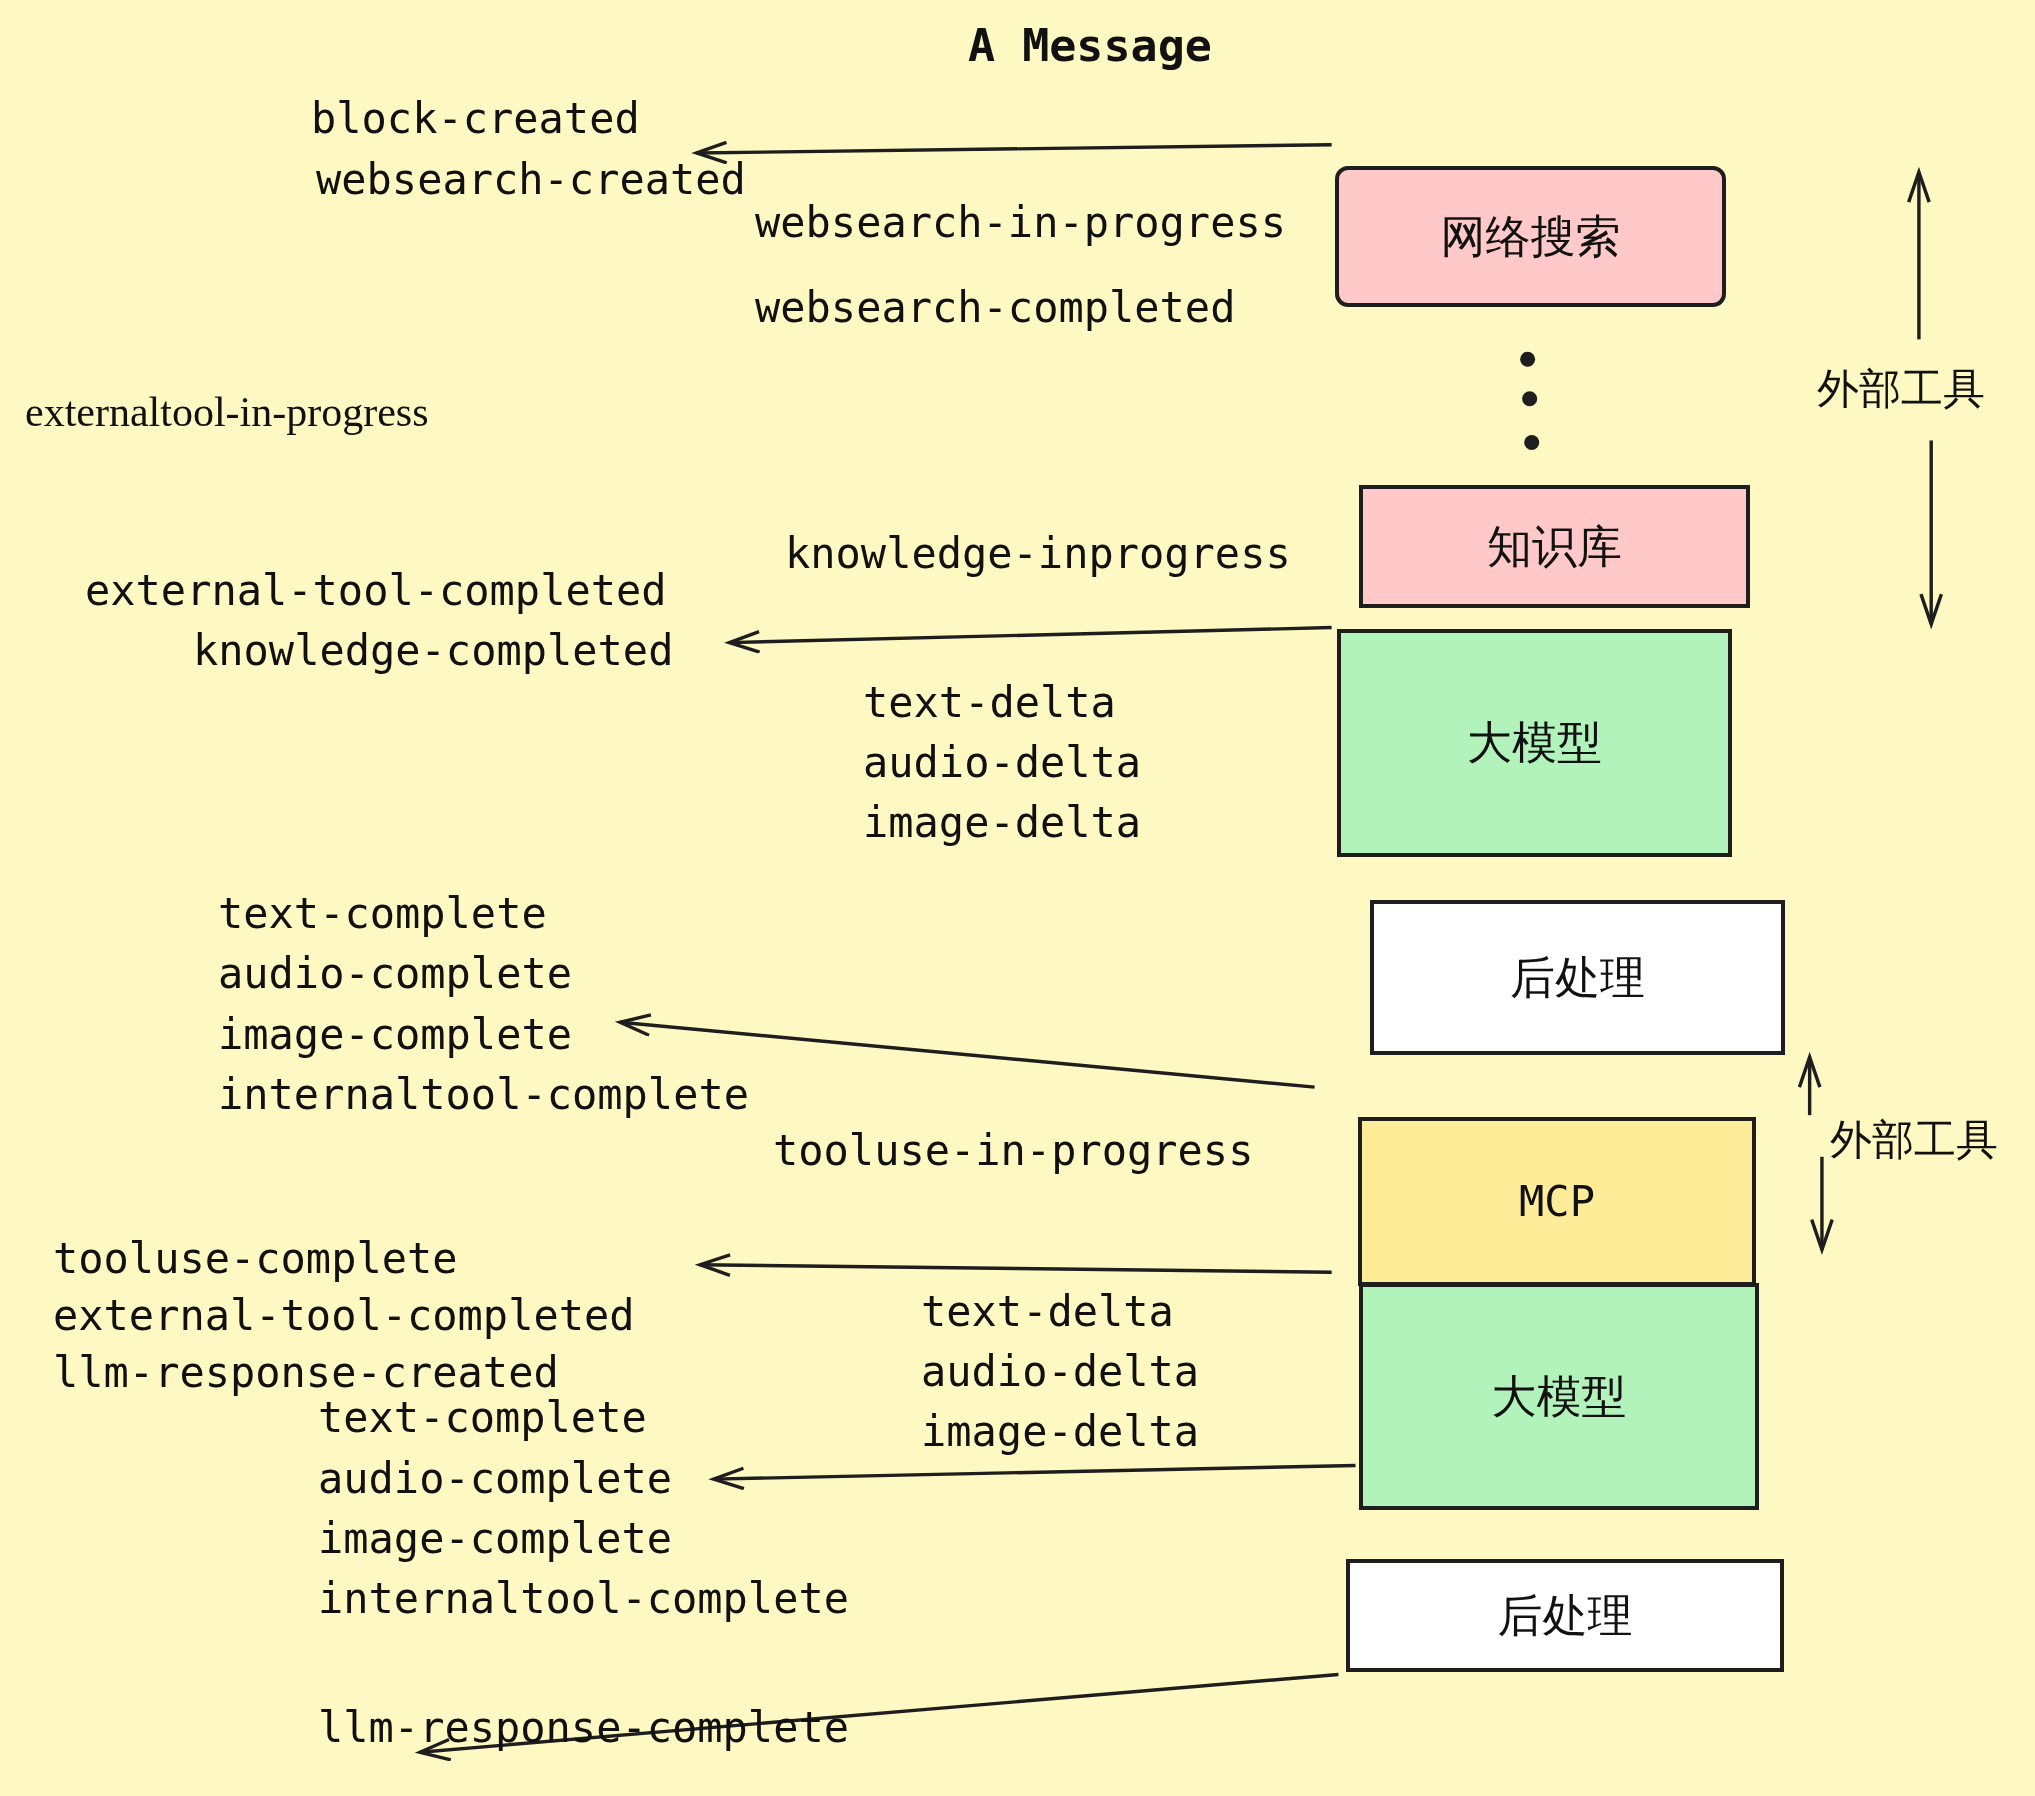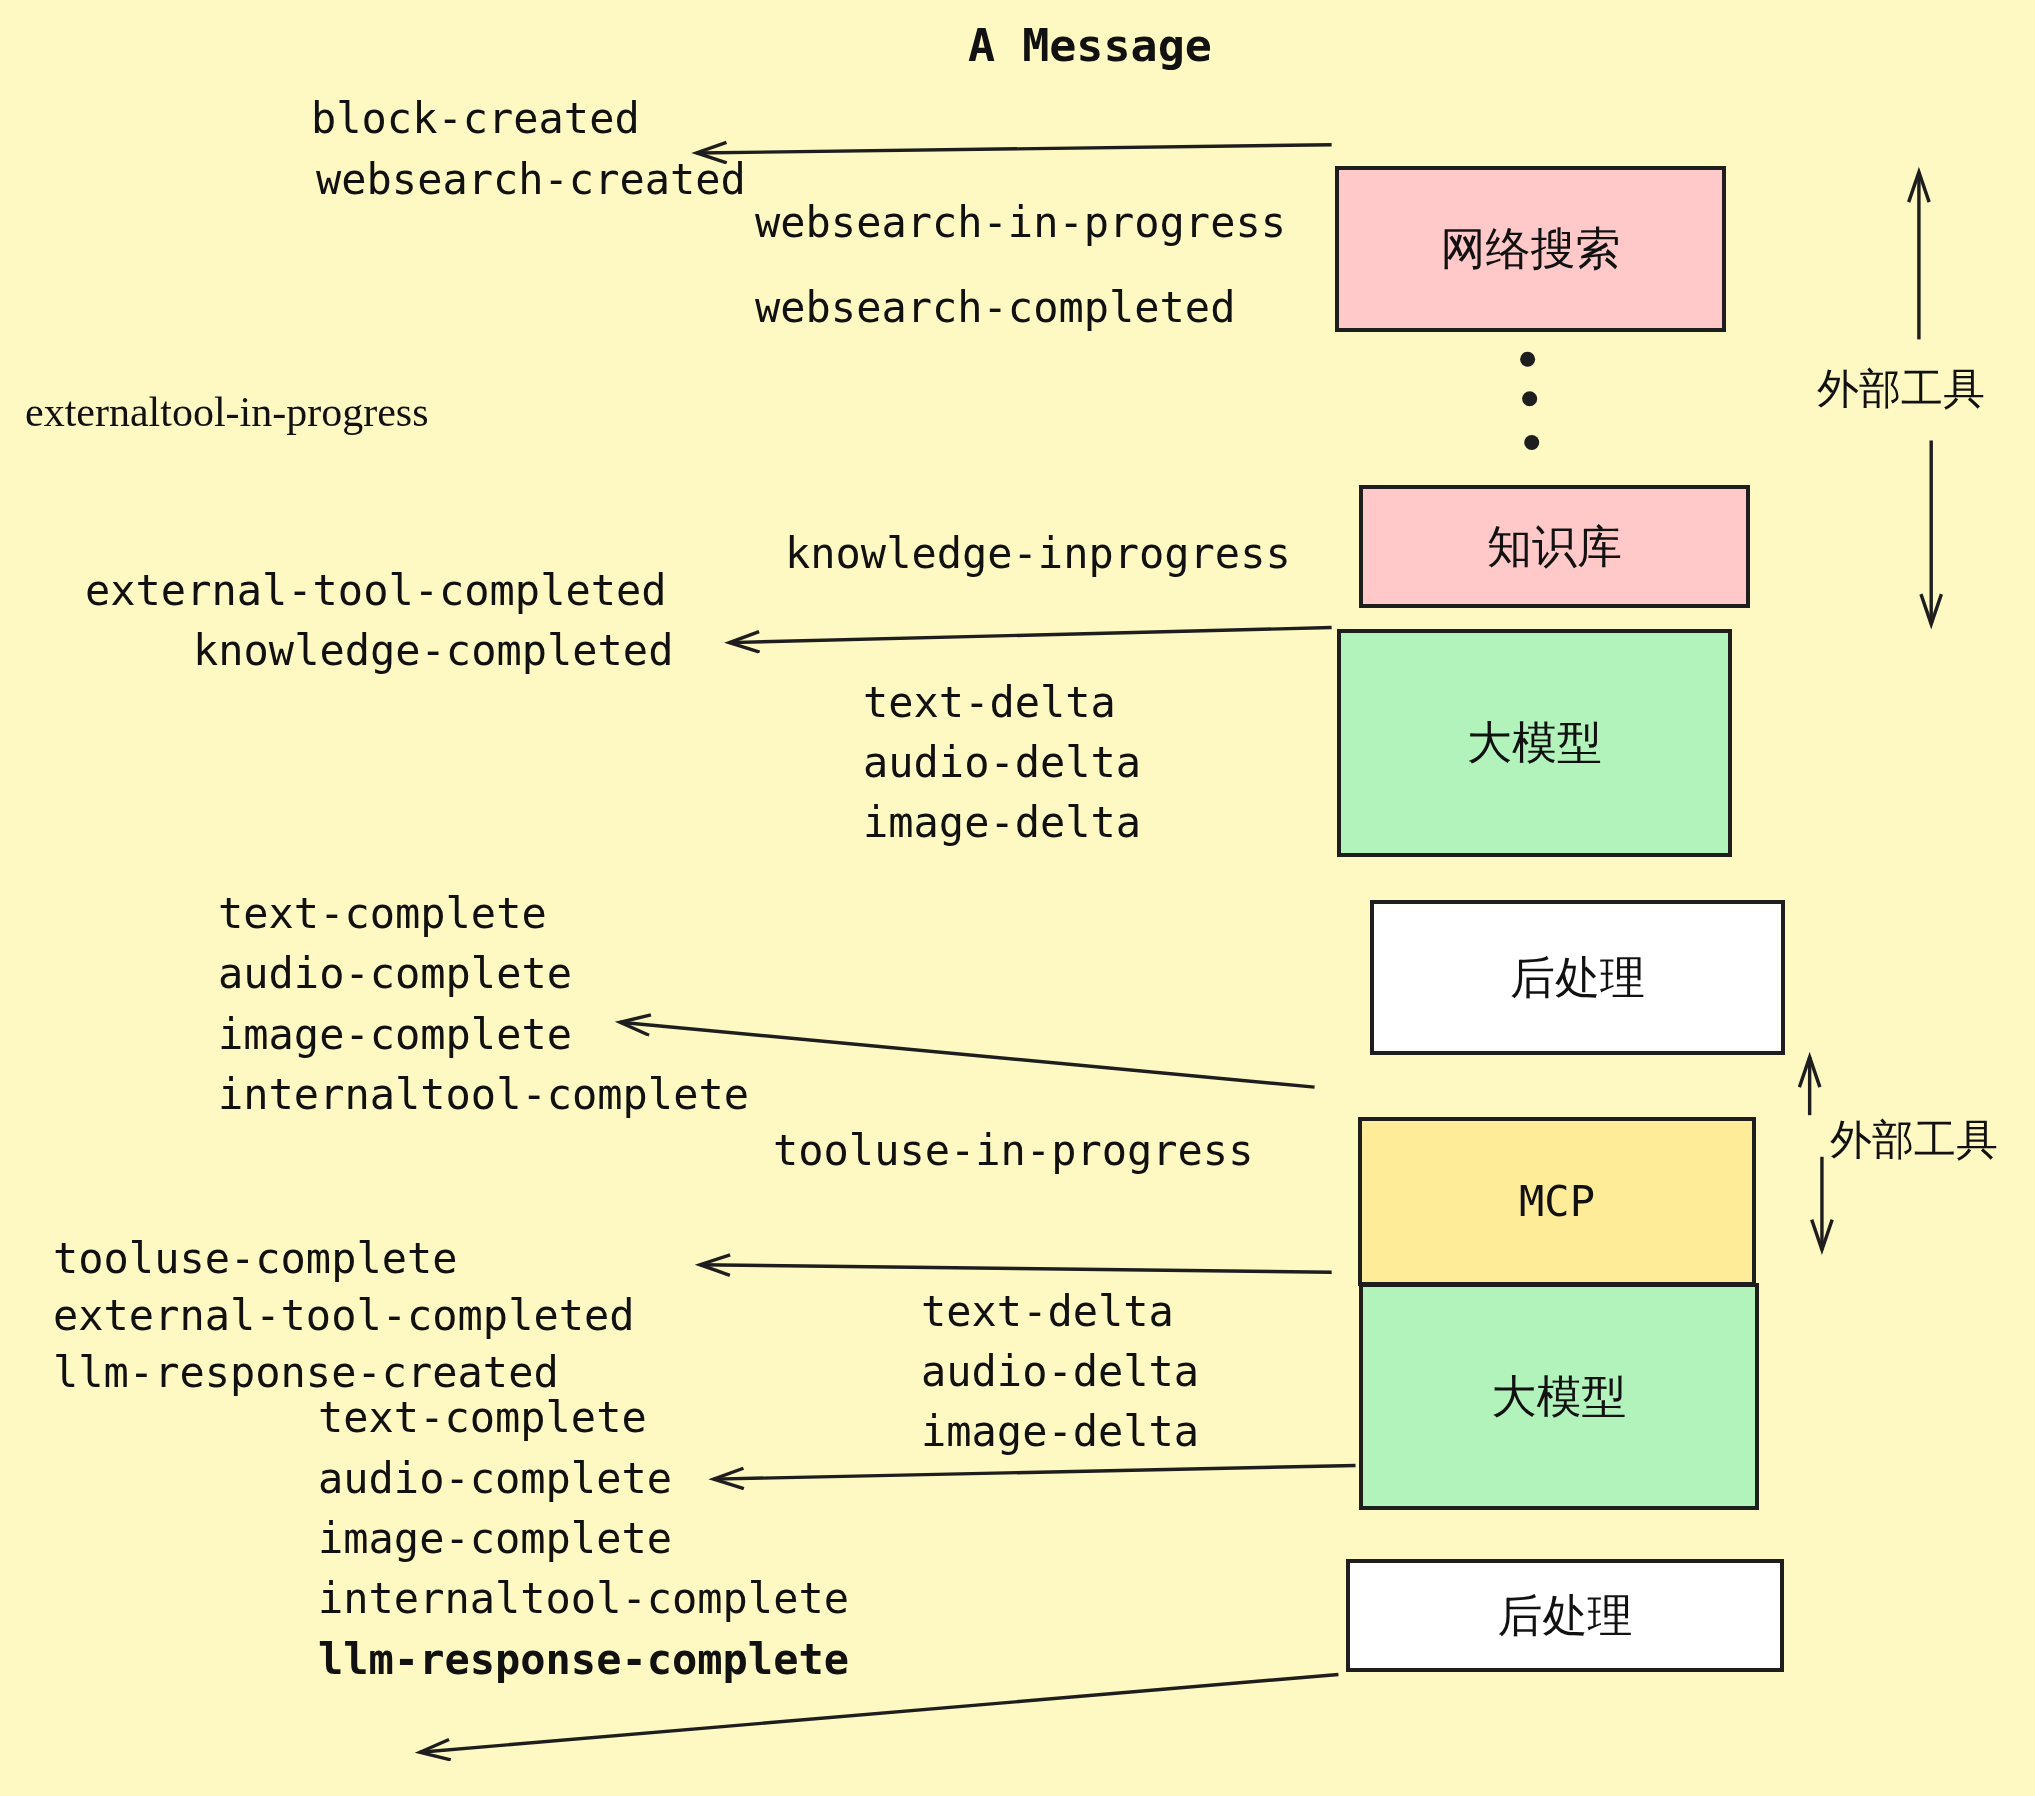--- a/index.html
+++ b/index.html
@@ -90,24 +90,24 @@
   <div class="ev" style="left:53px;   top:1352px;">llm-response-created</div>
 
   <div class="ev" style="left:921px; top:1291px;">text-delta</div>
   <div class="ev" style="left:921px; top:1351px;">audio-delta</div>
   <div class="ev" style="left:921px; top:1411px;">image-delta</div>
 
   <div class="ev" style="left:318px;  top:1397px;">text-complete</div>
   <div class="ev" style="left:318px;  top:1458px;">audio-complete</div>
   <div class="ev" style="left:318px;  top:1518px;">image-complete</div>
   <div class="ev" style="left:318px;  top:1578px;">internaltool-complete</div>
-  <div class="ev" style="left:318px;  top:1639px;font-weight:bold;">llm-response-complete</div>
+  <div class="ev" style="left:318px;  top:1707px;">llm-response-complete</div>
 
 
-  <div class="node pink" style="left:1335px; top:166px;  width:391px; height:166px;">
+  <div class="node pink" style="left:1335px; top:166px;  width:391px; height:141px;border-radius:13px;">
     <span>网络搜索</span>
   </div>
   <div class="node pink" style="left:1335px; top:485px;  width:391px; height:123px;margin-left:24px;">
     <span>知识库</span>
   </div>
   <div class="node green" style="left:1337px; top:629px;  width:395px; height:228px;">
     <span>大模型</span>
   </div>
   <div class="node white" style="left:1370px; top:900px; width:415px; height:155px;">
     <span>后处理</span>

